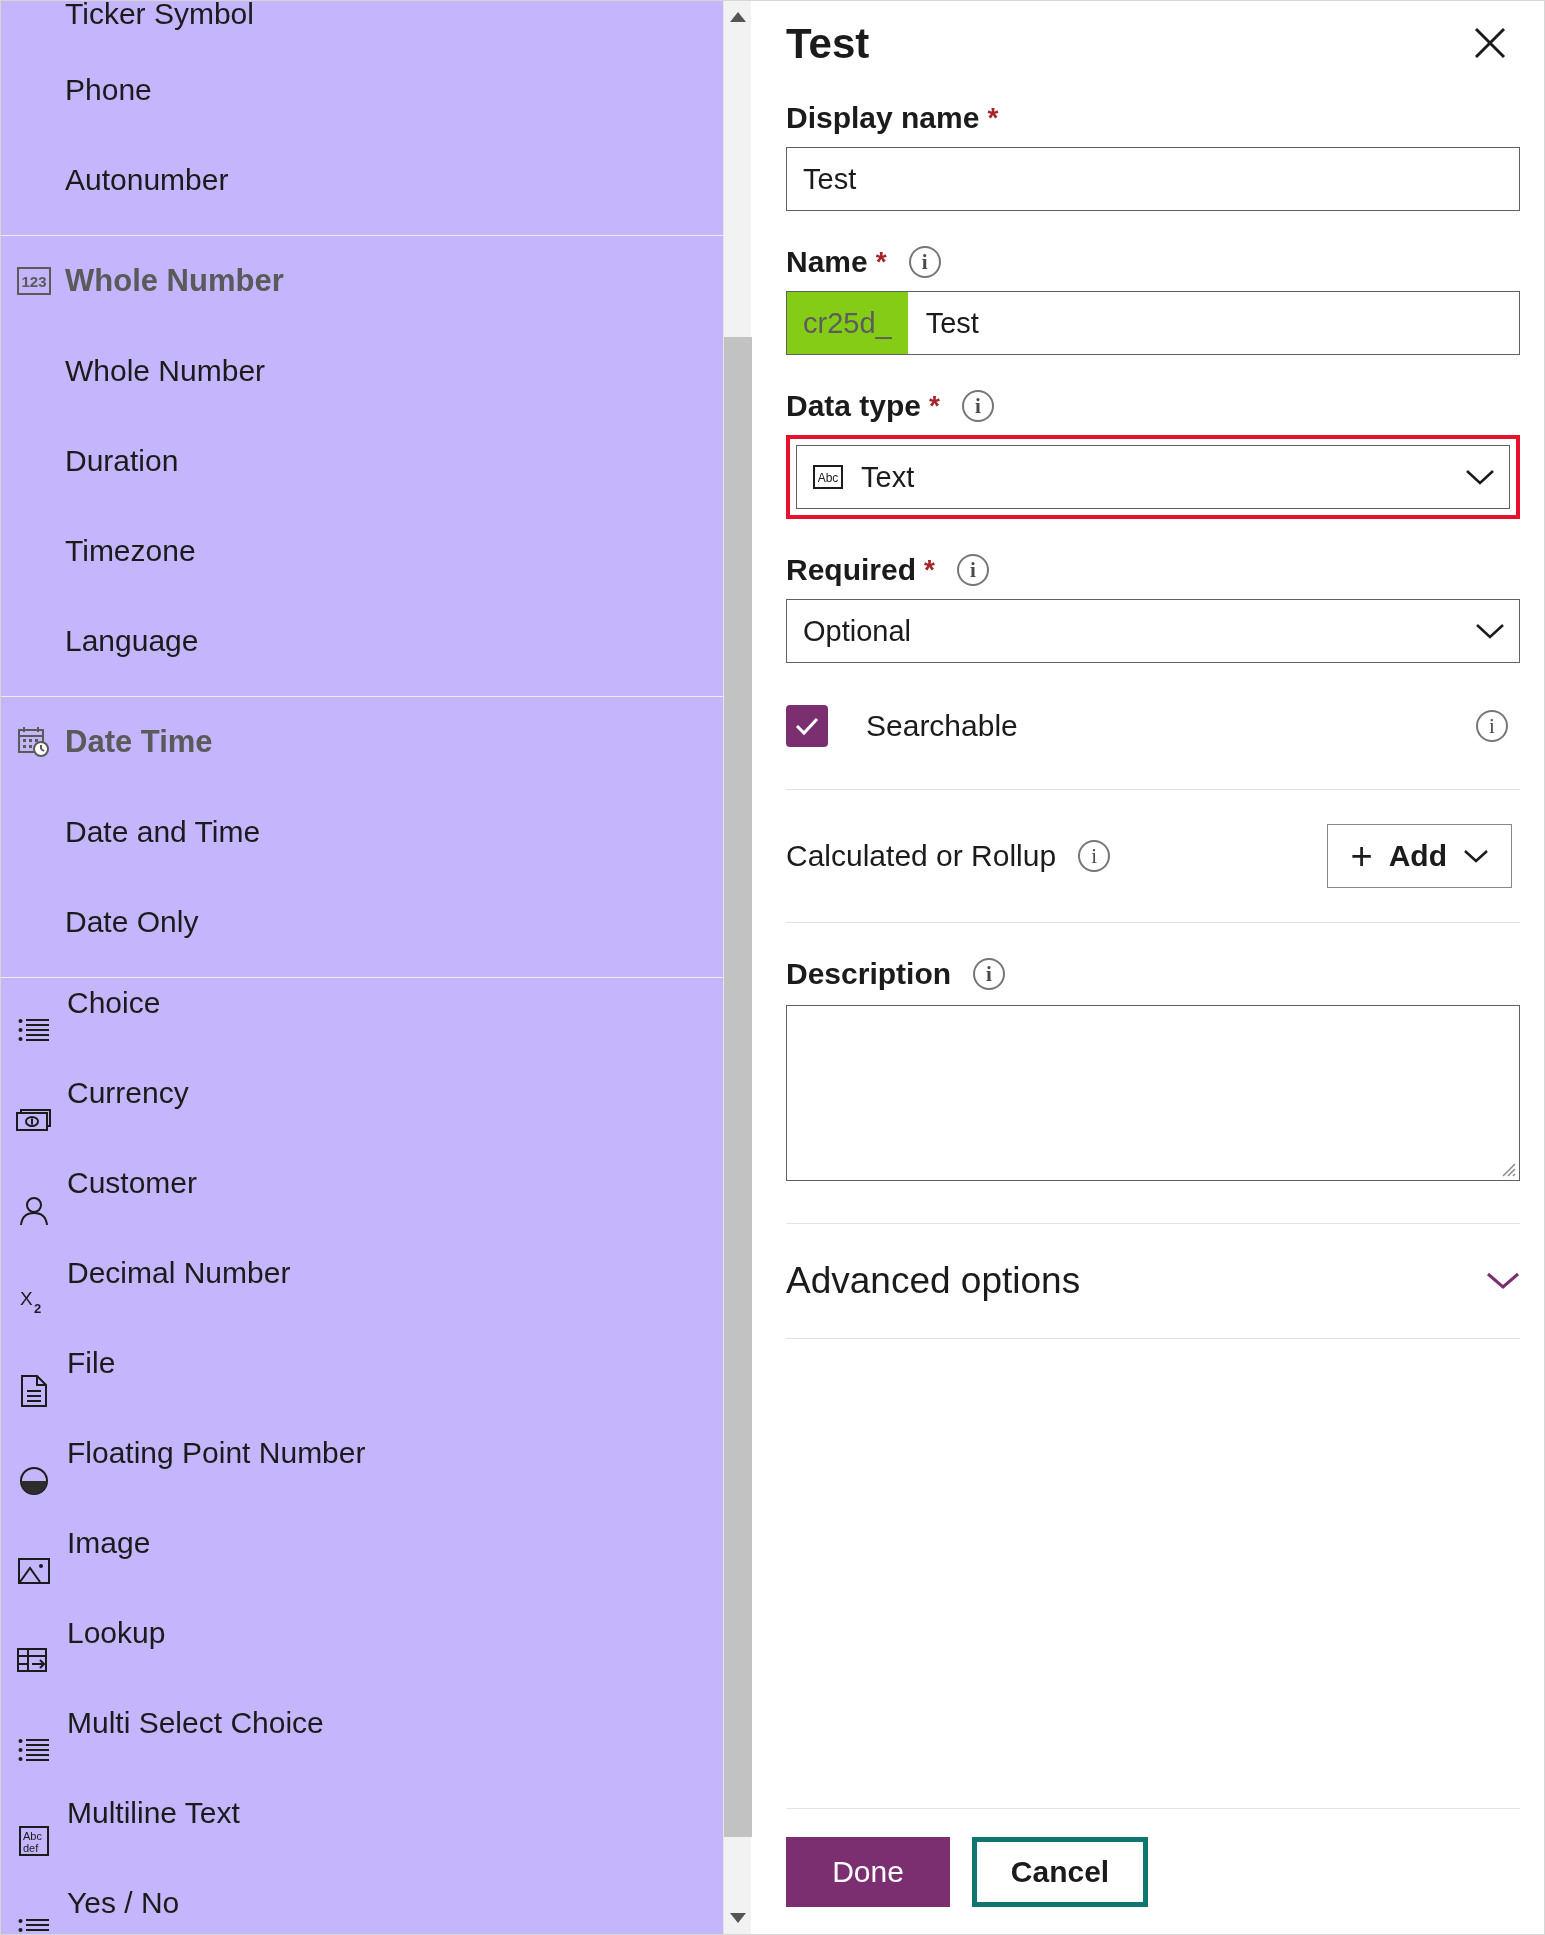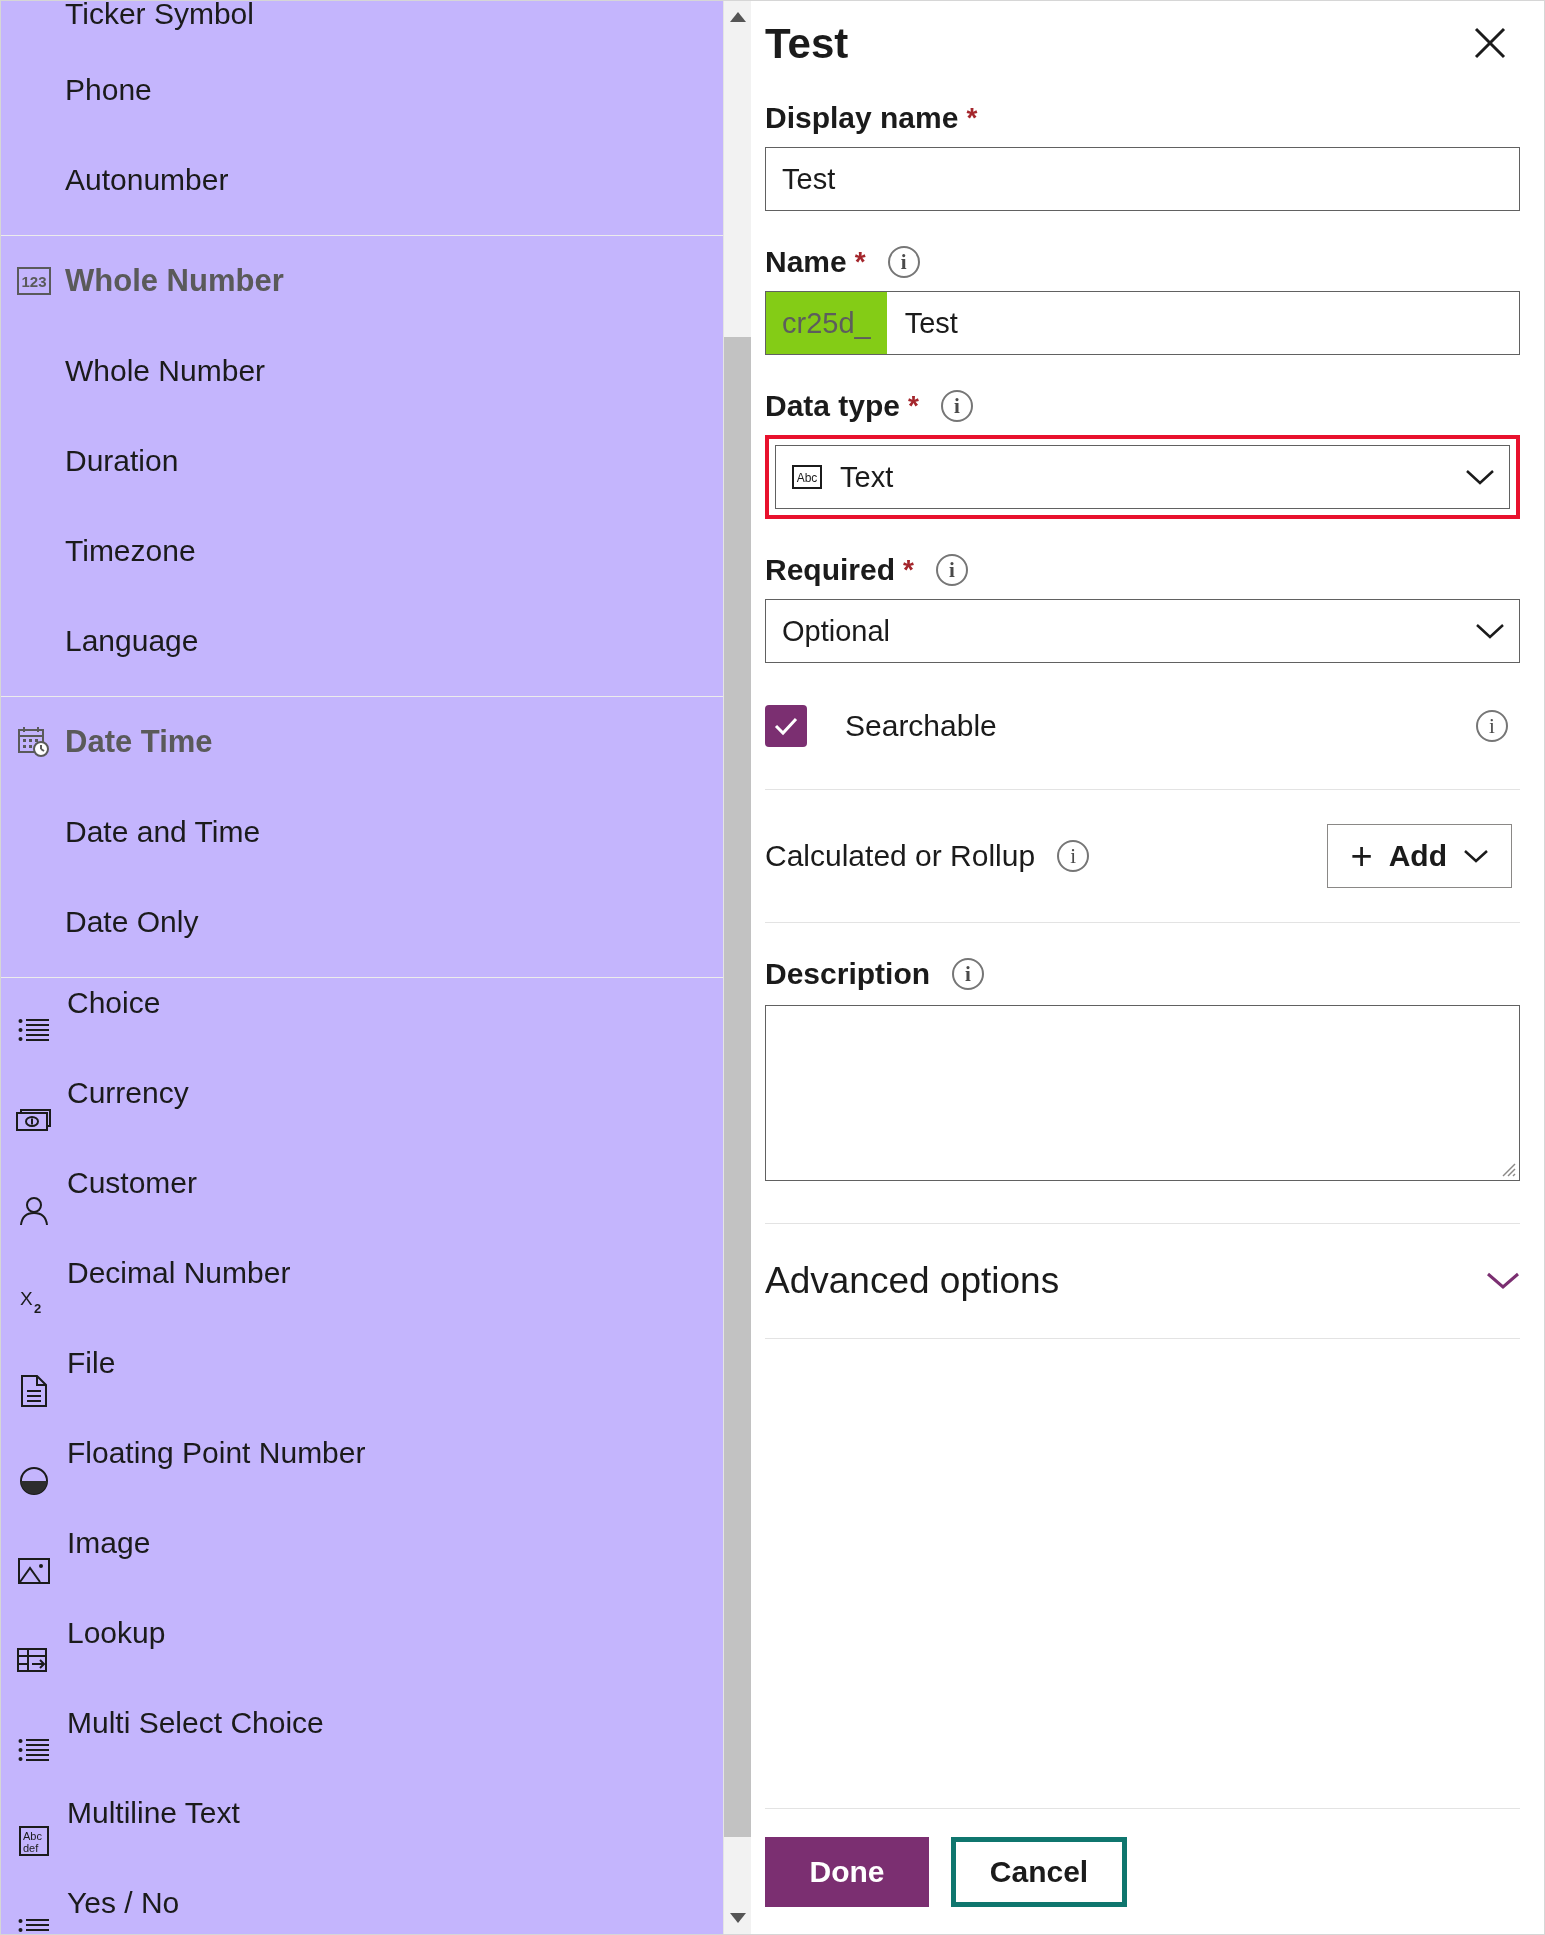--- a/index.html
+++ b/index.html
@@ -120,20 +120,21 @@
   }
 
   
   .right-panel {
     position: relative;
     flex: 1 1 auto;
     height: 100%;
     background: #ffffff;
     padding: 0 24px 0 14px;
     overflow: hidden;
+    margin-left: 21px;
   }
   .panel-head {
     display: flex;
     align-items: flex-start;
     justify-content: space-between;
     padding: 14px 0 0 0;
   }
   .panel-title {
     font-size: 42px;
     font-weight: 700;
@@ -332,21 +333,21 @@
     gap: 22px;
     background: #fff;
   }
   .btn-primary {
     background: #7b2f71;
     color: #fff;
     border: 1px solid #7b2f71;
     min-width: 164px;
     height: 70px;
     font-size: 30px;
-    font-weight: 700;
+    font-weight: 400;
     display: flex; align-items: center; justify-content: center;
     cursor: pointer;
   }
   .btn-secondary {
     background: #fff;
     color: #1b1b1b;
     border: 5px solid #0f766e;
     min-width: 176px;
     height: 70px;
     font-size: 30px;

